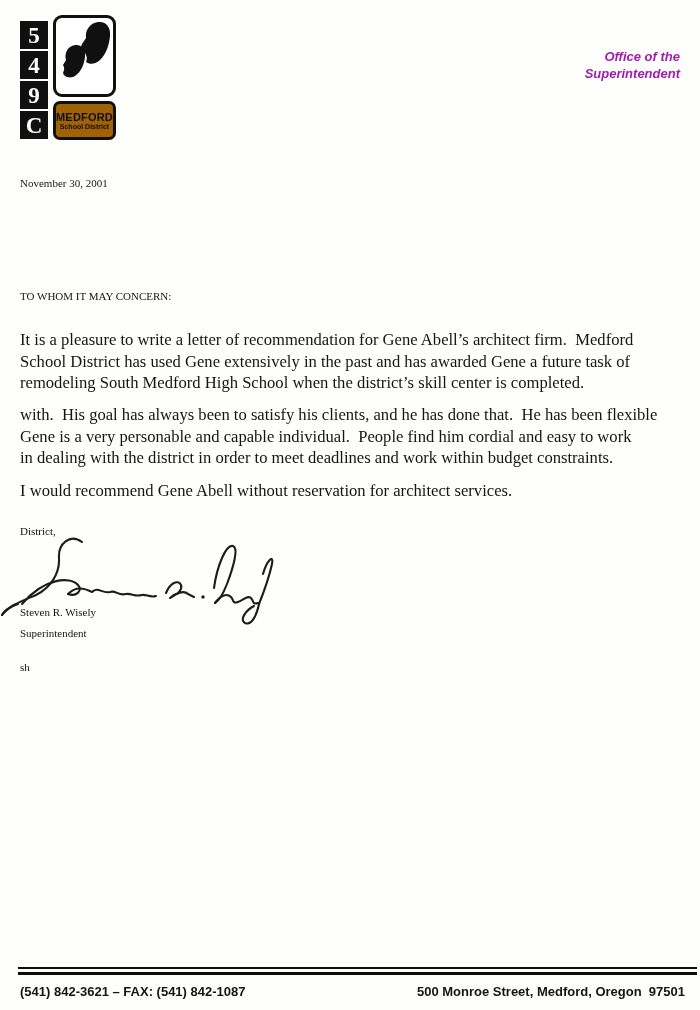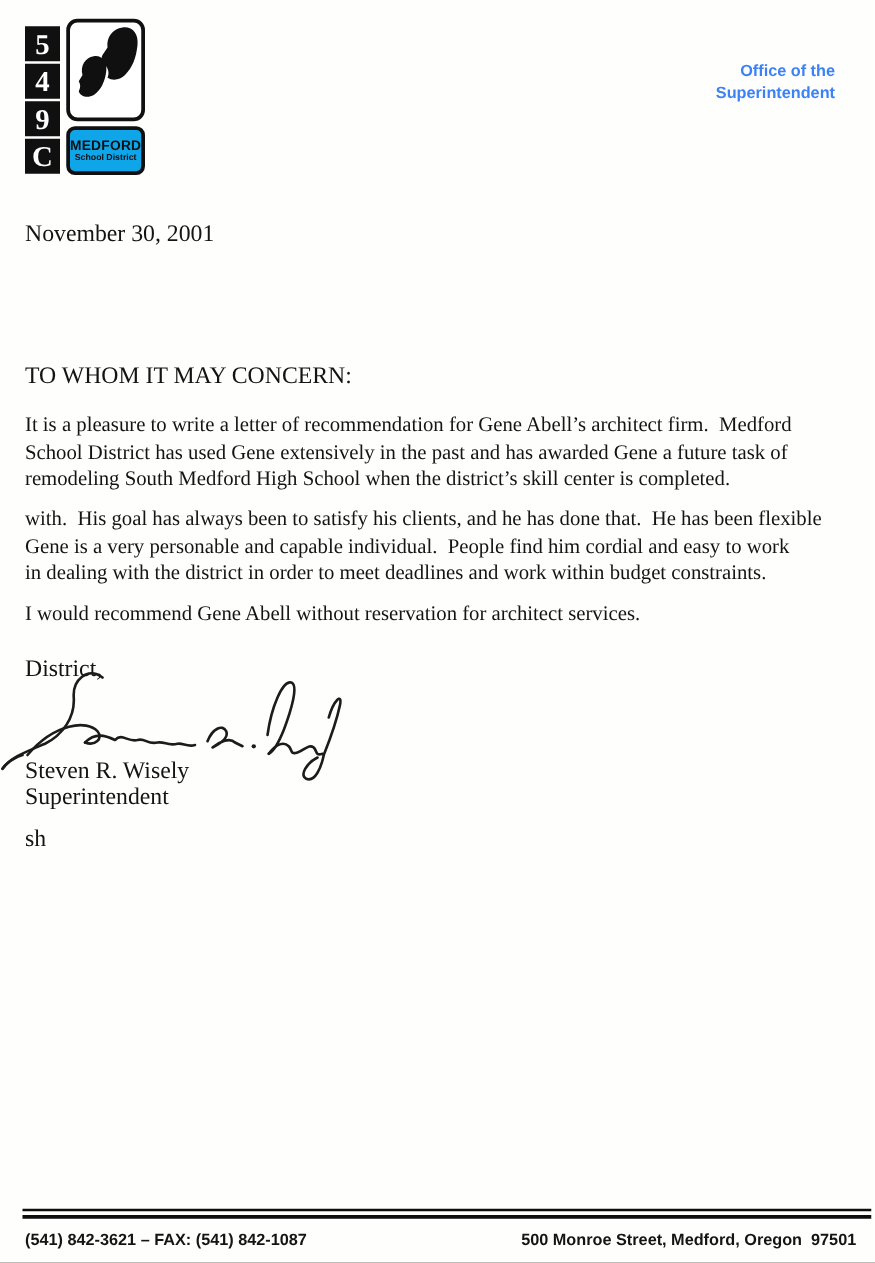--- a/index.html
+++ b/index.html
@@ -19,39 +19,39 @@
     width:28px;height:28px;background:#101010;color:#fff;
     font-family:"Liberation Serif",serif;font-weight:bold;font-size:23px;
     display:flex;align-items:center;justify-content:center;line-height:1;
   }
   .logo .faces-box{
     position:absolute;left:33px;top:0;width:63px;height:82px;
     border:3px solid #101010;border-radius:9px;background:#fff;box-sizing:border-box;
   }
   .logo .name-box{
     position:absolute;left:33px;top:86px;width:63px;height:39px;
-    border:3px solid #101010;border-radius:7px;background:#0ea5e9;box-sizing:border-box;
+    border:3px solid #101010;border-radius:7px;background:#a16207;box-sizing:border-box;
     display:flex;flex-direction:column;align-items:center;justify-content:center;
   }
   .logo .name-box .district{
     font-family:"Liberation Sans",sans-serif;font-weight:bold;font-size:11px;
     letter-spacing:.2px;line-height:12px;color:#101010;
   }
   .logo .name-box .sub{
     font-family:"Liberation Sans",sans-serif;font-weight:bold;font-size:7px;
     line-height:8px;color:#101010;
   }
   
   .office{
-    position:absolute;right:32px;top:48px;text-align:right;
+    position:absolute;right:20px;top:48px;text-align:right;
     font-family:"Liberation Sans",sans-serif;font-weight:bold;
-    font-size:13px;line-height:17px;color:#3b82f6;
+    font-size:13px;line-height:17px;color:#a21caf;font-style:italic;
   }
   
-  .serifline{position:absolute;left:20px;font-size:19px;white-space:pre;}
+  .serifline{position:absolute;left:20px;font-size:11px;white-space:pre;}
   .para{position:absolute;left:20px;width:672px;}
   .para .pline{font-size:16.6px;line-height:21.6px;white-space:pre;}
   
   .sig{position:absolute;left:0px;top:536px;width:302px;height:94px;}
   .sig path{fill:none;stroke:#1c1c1c;stroke-width:2.1;stroke-linecap:round;stroke-linejoin:round;}
   
   .rule-thin{position:absolute;left:18px;right:3px;top:967px;height:2px;background:#0d0d0d;}
   .rule-thick{position:absolute;left:18px;right:3px;top:972px;height:3px;background:#0d0d0d;}
   .footer-left{
     position:absolute;left:20px;top:984px;

